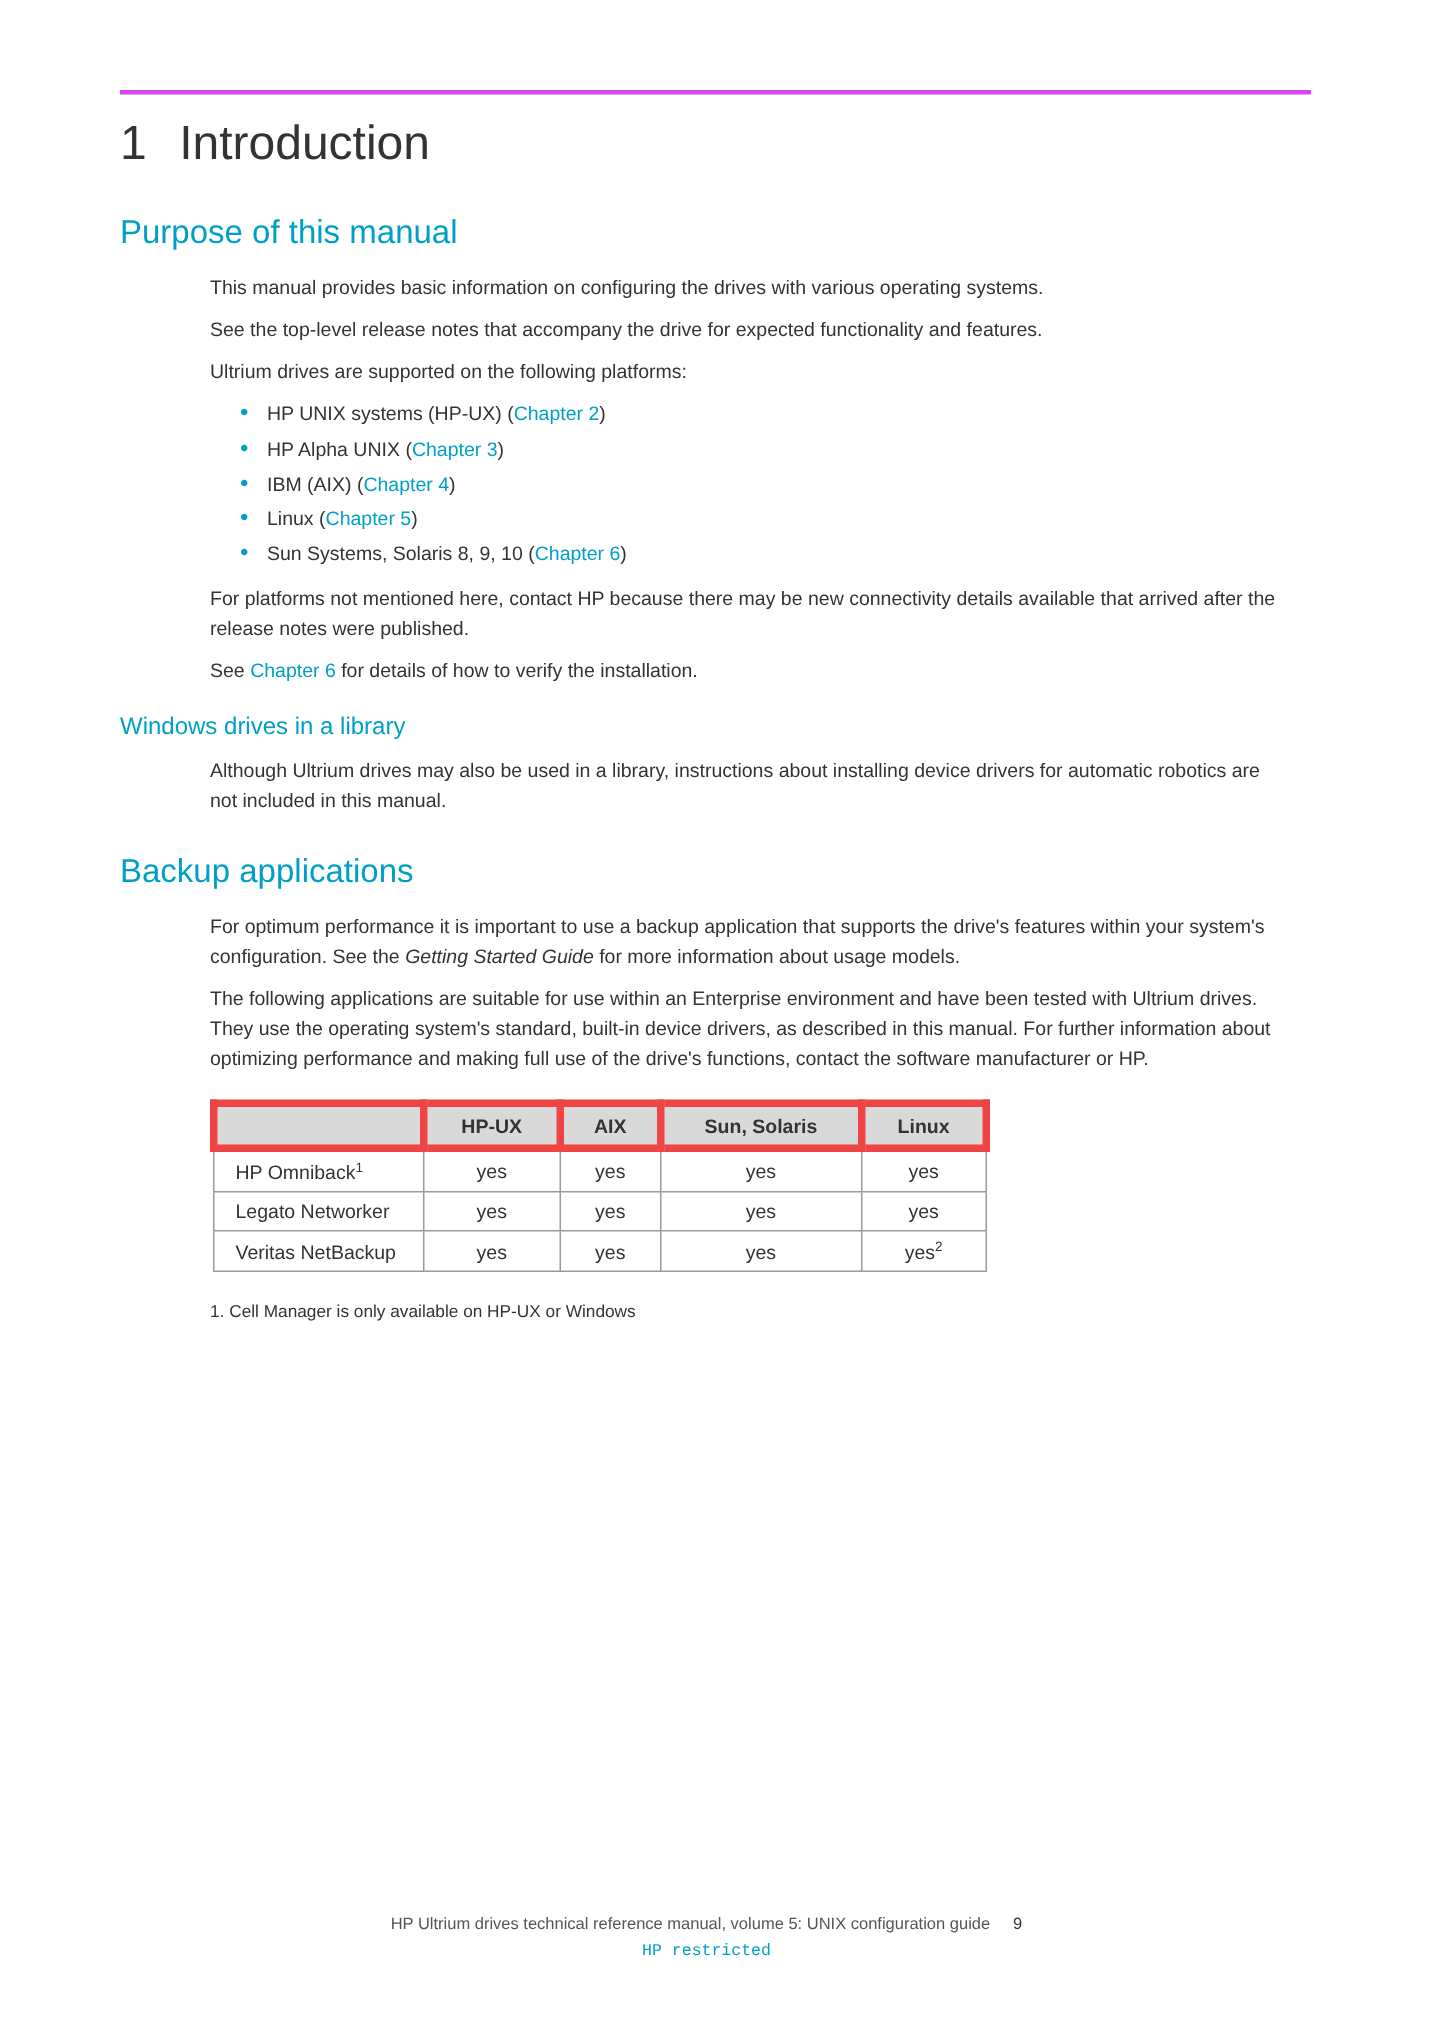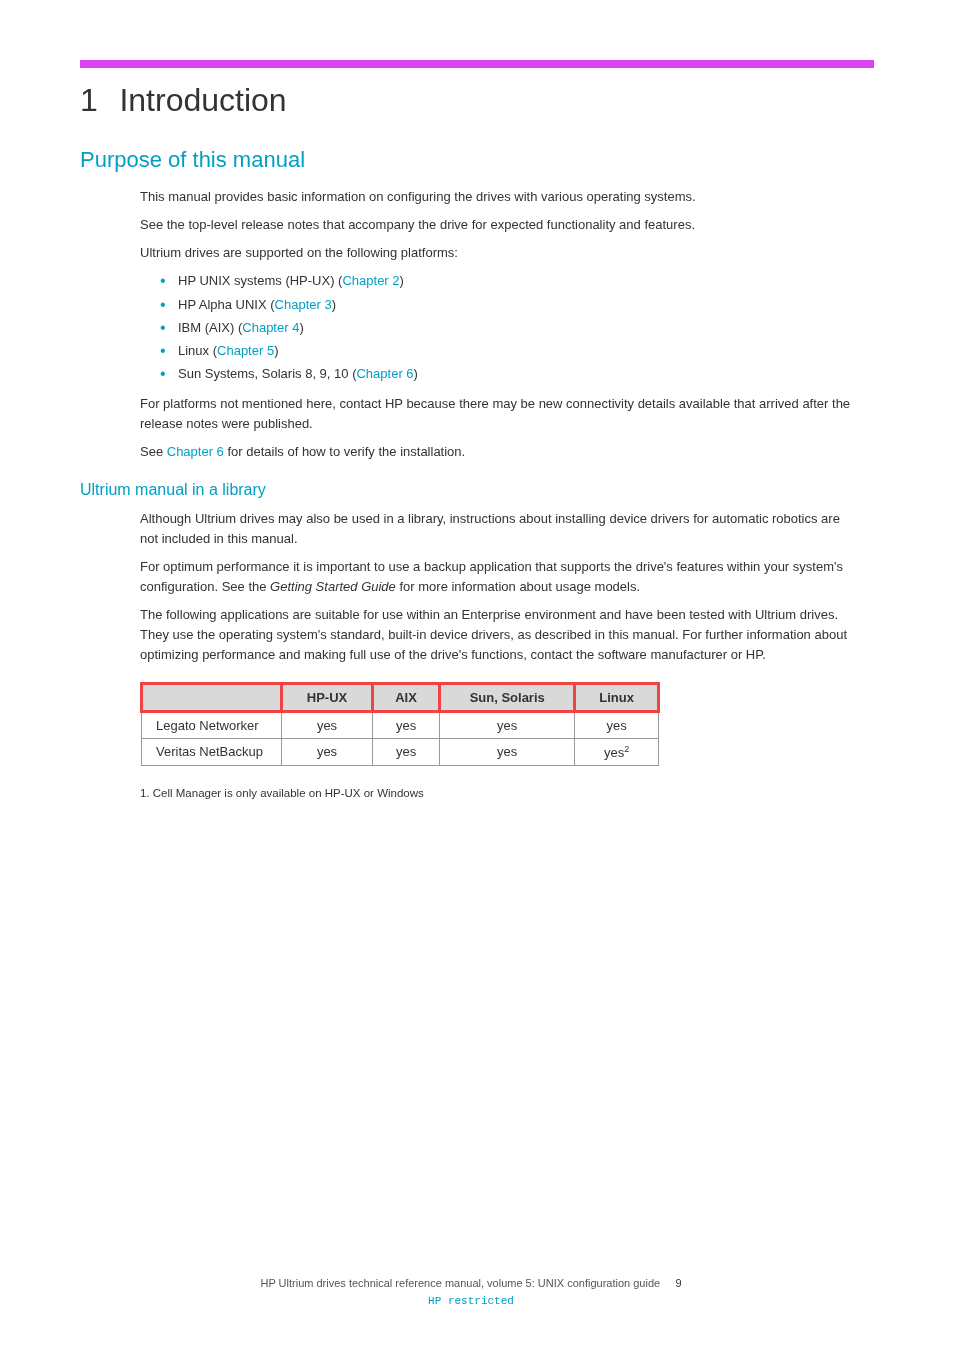--- a/index.html
+++ b/index.html
@@ -19,21 +19,21 @@
 
     .page {
       width: 954px;
       min-height: 1351px;
       background: #ffffff;
       padding: 60px 80px 60px 80px;
       position: relative;
     }
 
     .chapter-header {
-      border-top: 8px solid #d946ef;
+      border-top: 3px solid #d946ef;
       padding-top: 14px;
       margin-bottom: 28px;
     }
 
     .chapter-number {
       font-size: 32px;
       font-weight: normal;
       color: #333333;
       display: inline;
       margin-right: 18px;
@@ -112,21 +112,21 @@
     }
 
     .app-table {
       border-collapse: collapse;
       width: 520px;
       font-size: 13px;
     }
 
     .app-table th {
       background: #d9d9d9;
-      border: 3px solid #ef4444;
+      border: 5px solid #ef4444;
       padding: 5px 14px;
       font-weight: bold;
       text-align: center;
       color: #333333;
     }
 
     .app-table th.empty-col {
       background: #d9d9d9;
       width: 140px;
     }
@@ -202,42 +202,50 @@
       <li>IBM (AIX) (<a class="link">Chapter 4</a>)</li>
       <li>Linux (<a class="link">Chapter 5</a>)</li>
       <li>Sun Systems, Solaris 8, 9, 10 (<a class="link">Chapter 6</a>)</li>
     </ul>
 
     <p class="body-text">For platforms not mentioned here, contact HP because there may be new connectivity details available that arrived after the release notes were published.</p>
     <p class="body-text">See <a class="link">Chapter 6</a> for details of how to verify the installation.</p>
   </div>
 
   <div class="section">
-    <h3 class="sub-section-heading">Ultrium manual in a library</h3>
+    <h3 class="sub-section-heading">Windows drives in a library</h3>
     <p class="body-text">Although Ultrium drives may also be used in a library, instructions about installing device drivers for automatic robotics are not included in this manual.</p>
   </div>
 
   <div class="section">
+    <h2 class="section-heading">Backup applications</h2>
 
     <p class="body-text">For optimum performance it is important to use a backup application that supports the drive's features within your system's configuration. See the <span class="italic">Getting Started Guide</span> for more information about usage models.</p>
 
     <p class="body-text">The following applications are suitable for use within an Enterprise environment and have been tested with Ultrium drives. They use the operating system's standard, built-in device drivers, as described in this manual. For further information about optimizing performance and making full use of the drive's functions, contact the software manufacturer or HP.</p>
 
     <div class="app-table-wrapper">
       <table class="app-table">
         <thead>
           <tr>
             <th class="empty-col"></th>
             <th>HP-UX</th>
             <th>AIX</th>
             <th>Sun, Solaris</th>
             <th>Linux</th>
           </tr>
         </thead>
         <tbody>
+          <tr>
+            <td class="app-name">HP Omniback<sup>1</sup></td>
+            <td class="value">yes</td>
+            <td class="value">yes</td>
+            <td class="value">yes</td>
+            <td class="value">yes</td>
+          </tr>
           <tr>
             <td class="app-name">Legato Networker</td>
             <td class="value">yes</td>
             <td class="value">yes</td>
             <td class="value">yes</td>
             <td class="value">yes</td>
           </tr>
           <tr>
             <td class="app-name">Veritas NetBackup</td>
             <td class="value">yes</td>

